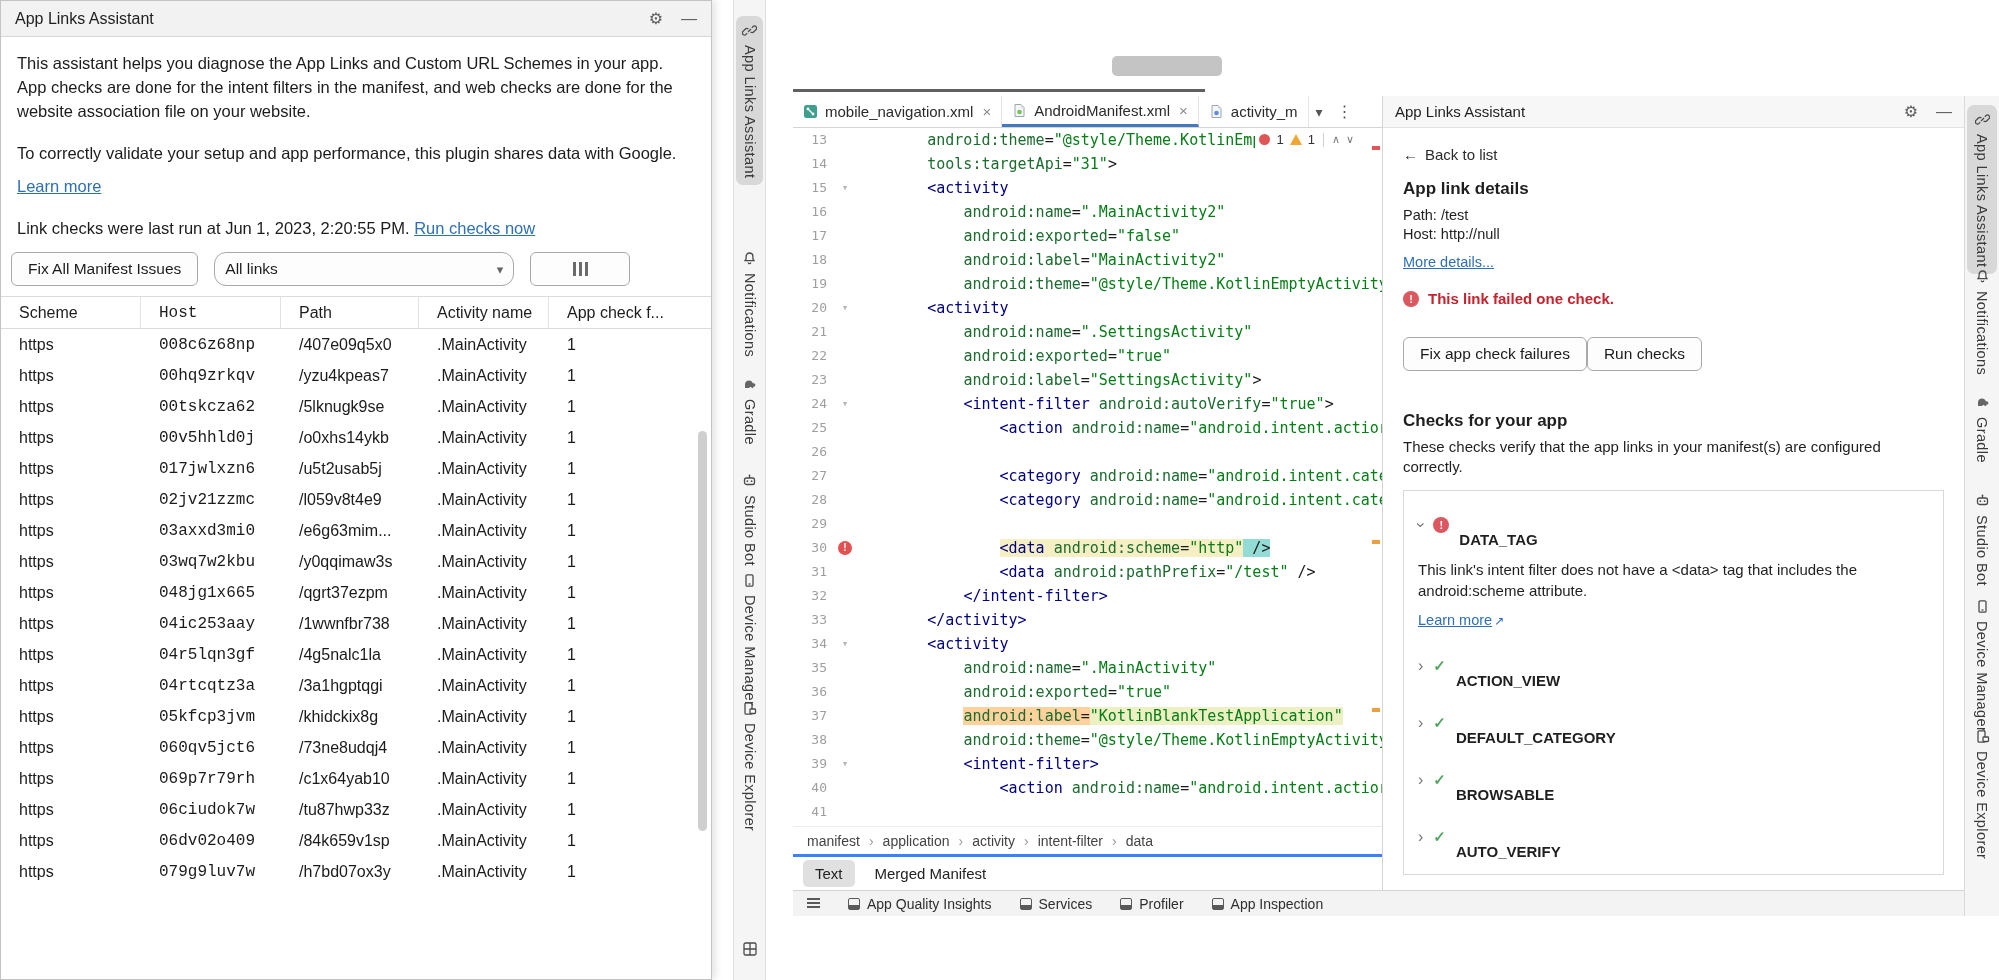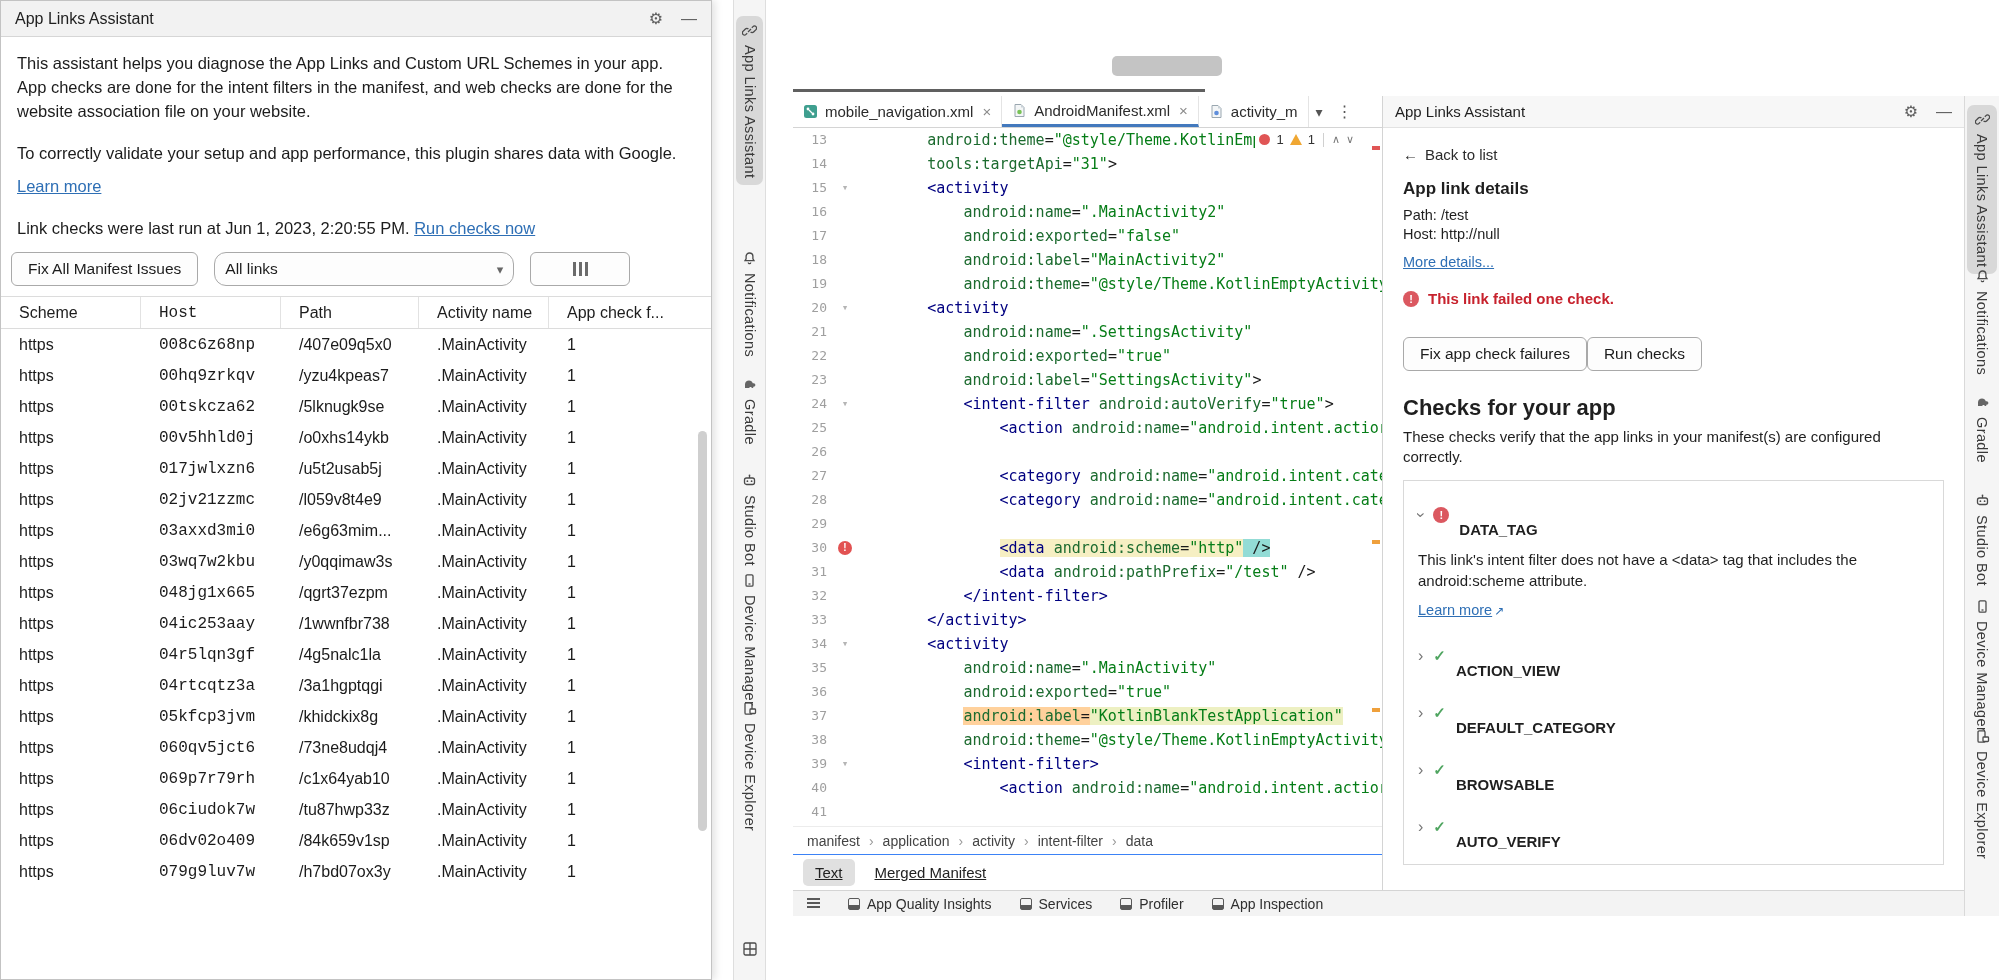--- a/index.html
+++ b/index.html
@@ -90,22 +90,22 @@
   .stripe { position:absolute; right:0; top:0; bottom:0; width:12px; }
   .tick { position:absolute; left:2px; width:8px; height:4px; display:block; }
   .tick.red { top:18px; background:#e05555; }
   .tick.orange { top:412px; background:#efa03c; }
   .tick.orange2 { top:580px; background:#efa03c; }
 
   .breadcrumbs { height:28px; flex:0 0 28px; display:flex; align-items:center; gap:9px; padding-left:14px;
                  font-size:14px; color:#444; border-top:1px solid #ececec; }
   .bc-sep { color:#999; }
   .bc-item { cursor:pointer; }
-  .bottom-tabs { height:36px; flex:0 0 36px; border-top:1px solid #3b82f6; display:flex; align-items:center;
-                 gap:8px; padding-left:10px; font-size:15px; color:#222;text-decoration:underline; }
+  .bottom-tabs { height:36px; flex:0 0 36px; border-top:3px solid #3b82f6; display:flex; align-items:center;
+                 gap:8px; padding-left:10px; font-size:15px; color:#222; }
   .btab { padding:5px 12px; border-radius:5px; cursor:pointer; }
   .btab.active { background:#e0e0e0; }
 
   .ide-bottom { height:26px; flex:0 0 26px; background:#f3f3f3; border-top:1px solid #d4d4d4; display:flex;
                 gap:28px; align-items:flex-start; padding:5px 0 0 14px; overflow:hidden; }
   .btool-item { display:inline-flex; gap:7px; font-size:14px; color:#2f2f2f; align-items:center; cursor:pointer; }
   .tw-icon { width:12px; height:12px; border:1.5px solid #595959; border-radius:2px; position:relative; display:inline-block; }
   .tw-icon::after { content:""; position:absolute; left:0; right:0; bottom:0; height:4px; background:#595959; }
   .hamburger i { display:block; width:13px; height:2px; background:#595959; margin:2px 0; }
 
@@ -115,21 +115,21 @@
                border-bottom:1px solid #e2e2e2; font-size:15px; color:#1e1e1e; }
   .ap-body { flex:1; padding:18px 20px; font-size:15px; color:#1f1f1f; overflow:hidden; }
   .backlink { display:inline-flex; gap:7px; color:#2b2b2b; font-size:15px; cursor:pointer; text-decoration:none; }
   .details-h { font-size:17px; font-weight:bold; margin:16px 0 8px; }
   .kv { margin:3px 0; font-size:14.5px; }
   .more { display:inline-block; margin-top:9px; font-size:14.5px; }
   .failed { display:flex; gap:9px; align-items:center; margin-top:20px; color:#c7222d; font-weight:bold; font-size:15px; }
   .err-dot { display:inline-flex; width:16px; height:16px; flex:0 0 16px; border-radius:50%; background:#db5860; color:#fff;
              font-weight:bold; font-size:11px; align-items:center; justify-content:center; }
   .ap-buttons { display:flex; margin-top:30px; }
-  .checks-h { font-size:22px; font-weight:bold; margin:24px 0 6px; }
+  .checks-h { font-size:17px; font-weight:bold; margin:40px 0 6px; }
   .checks-desc { margin:0 0 12px; line-height:1.35; max-width:520px; }
   .checks-box { border:1px solid #d9d9d9; padding:12px 14px 14px; background:#fff; }
   .check-row { display:flex; align-items:center; gap:10px; font-size:15px; margin-top:12px; cursor:pointer; }
   .check-row.first { margin-top:0; }
   .chev { color:#777; display:inline-block; font-size:16px; line-height:1; }
   .chev.open { transform:rotate(90deg); }
   .check-name { font-weight:600;margin-top:28px; }
   .okmark { color:#4fa560; font-weight:bold; font-size:15px; }
   .check-detail { margin:11px 0 10px; line-height:1.4; max-width:520px; }
   .lm2 { display:inline-block; margin-bottom:4px; font-size:14.5px; }

